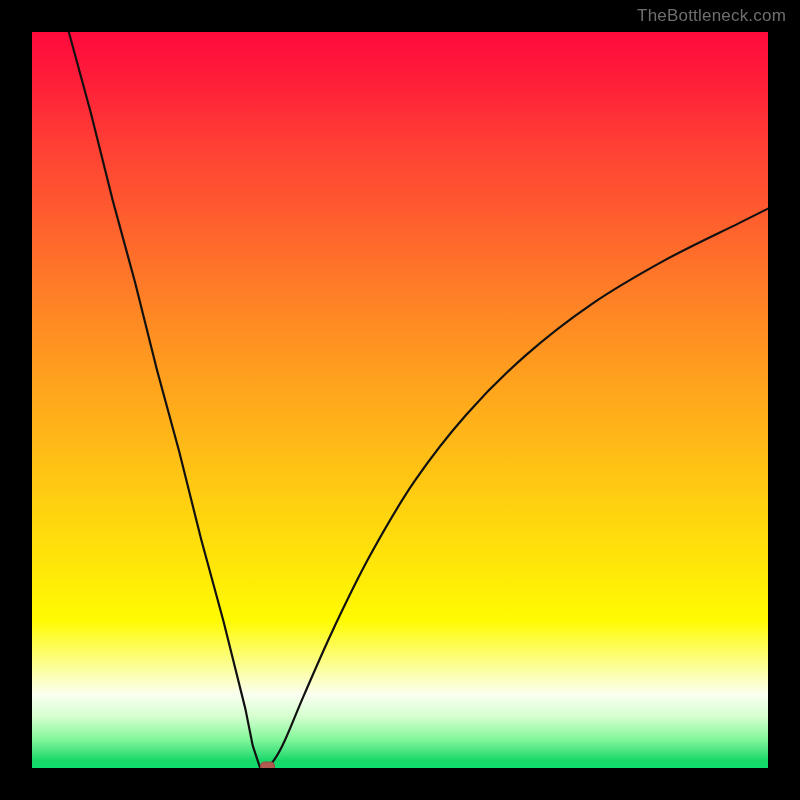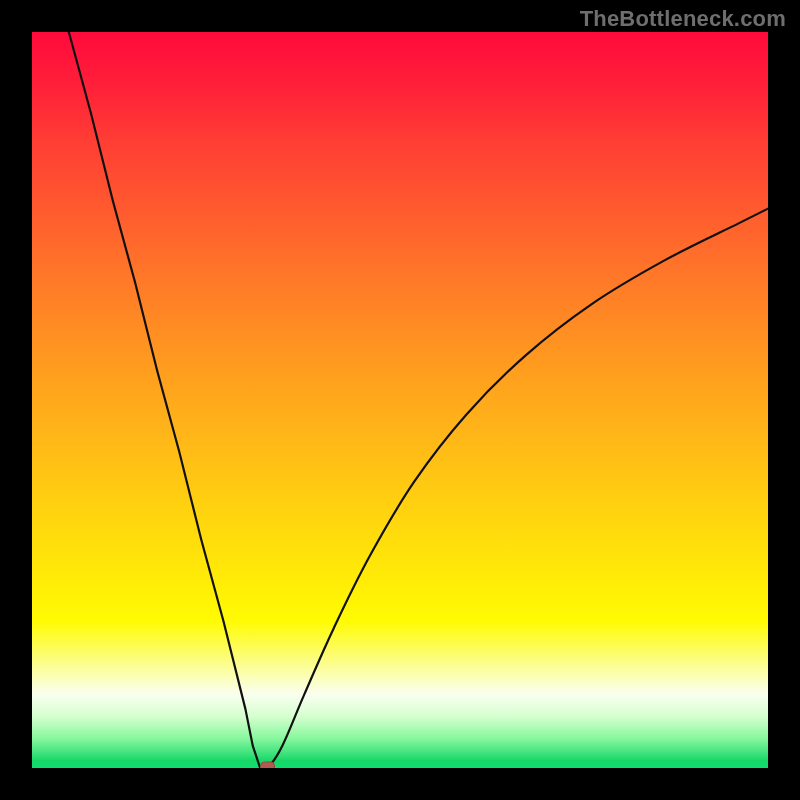--- a/index.html
+++ b/index.html
@@ -53,22 +53,22 @@
     position: absolute;
     inset: 0;
     width: 100%;
     height: 100%;
     overflow: visible;
   }
   .watermark {
     position: absolute;
     top: 6px;
     right: 14px;
-    font-size: 22px;
-    font-weight: 700;
+    font-size: 17px;
+    font-weight: 400;
     color: #6e6e6e;
     letter-spacing: 0.2px;
     user-select: none;
   }
 </style>
 </head>
 <body>
 
 <div class="stage">
 

